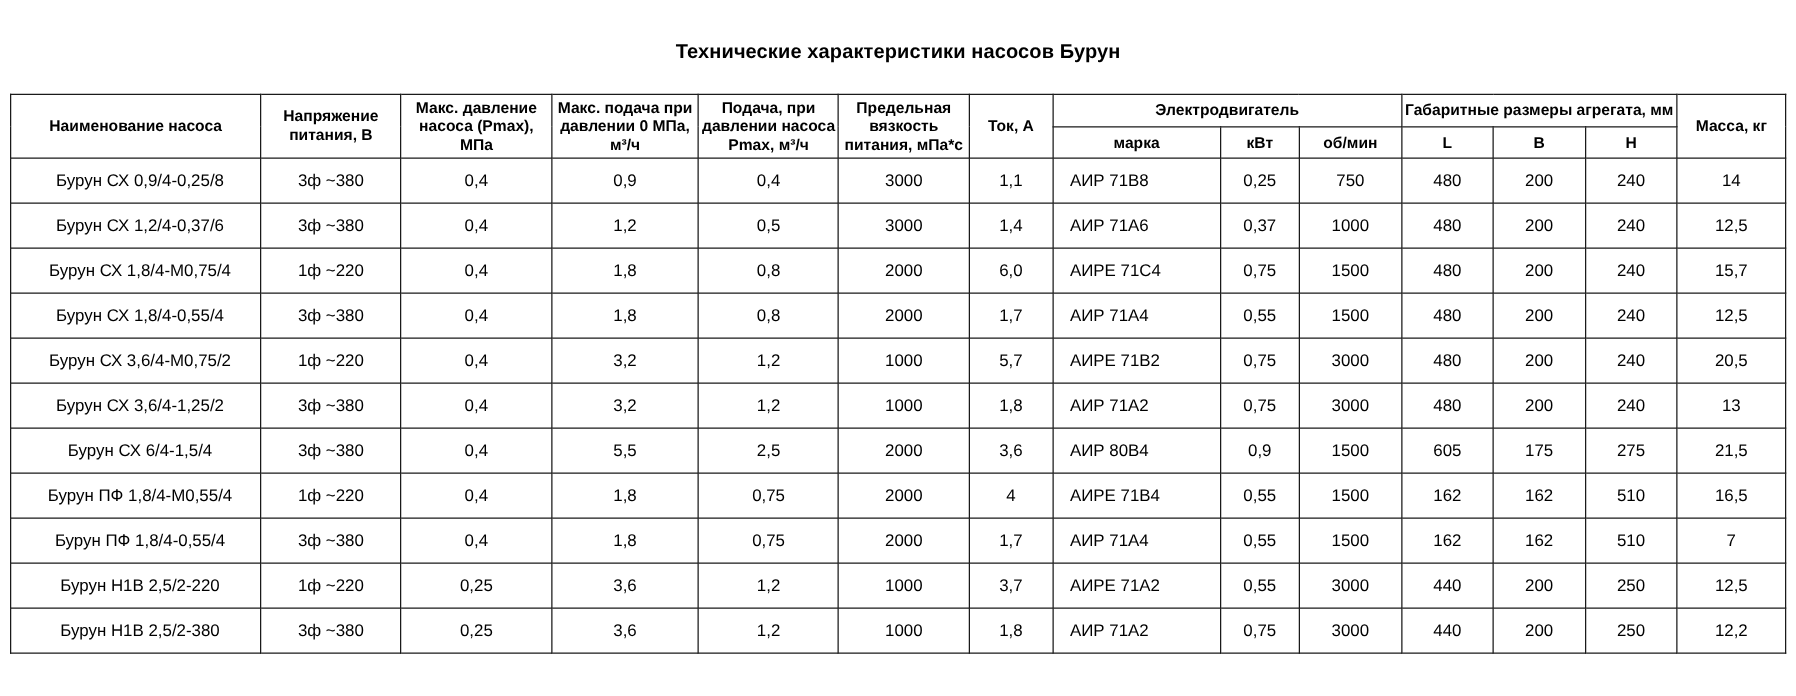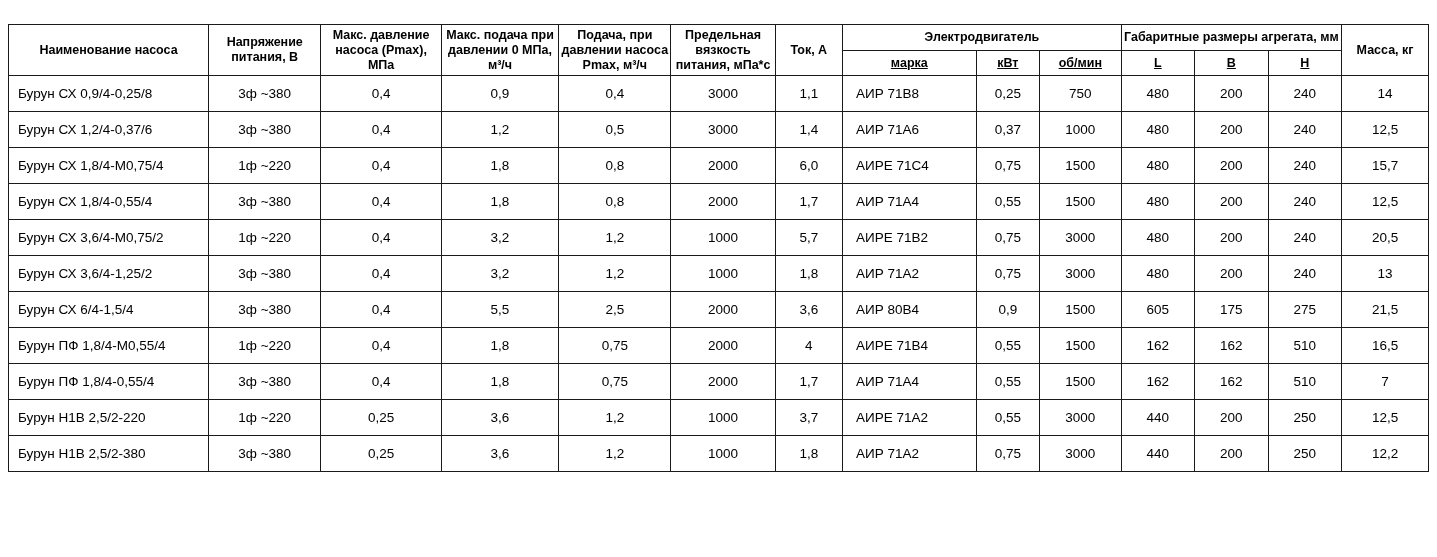--- a/index.html
+++ b/index.html
@@ -49,21 +49,21 @@
     font-weight: bold;
     font-size: 12.5px;
     line-height: 1.18;
     padding: 3px 2px;
   }
   table.spec tbody td {
     height: 31px;
     font-size: 13.5px;
   }
   table.spec tbody td.name-cell {
-    text-align: left;
+    text-align: center;
     padding-left: 9px;
     font-size: 13.5px;
   }
   table.spec tbody td.motor-cell {
     text-align: left;
     padding-left: 13px;
     margin-left: 35px;
   }
   
   col.c-name    { width: 196px; }
@@ -76,28 +76,28 @@
   col.c-mark    { width: 131px; }
   col.c-kw      { width: 62px; }
   col.c-rpm     { width: 80px; }
   col.c-l       { width: 72px; }
   col.c-b       { width: 72px; }
   col.c-h       { width: 72px; }
   col.c-mass    { width: 85px; }
   .hdr-sub {
     font-weight: bold;
     font-size: 13px;
-    text-decoration: underline;
   }
 </style>
 </head>
 <body>
 
 <div class="page">
 
+  <div class="doc-title">Технические характеристики насосов Бурун</div>
 
   <div class="table-wrap">
     <table class="spec">
       <colgroup>
         <col class="c-name">
           <col class="c-volt">
           <col class="c-pmax">
           <col class="c-qmax">
         <col class="c-qp">
           <col class="c-visc">

